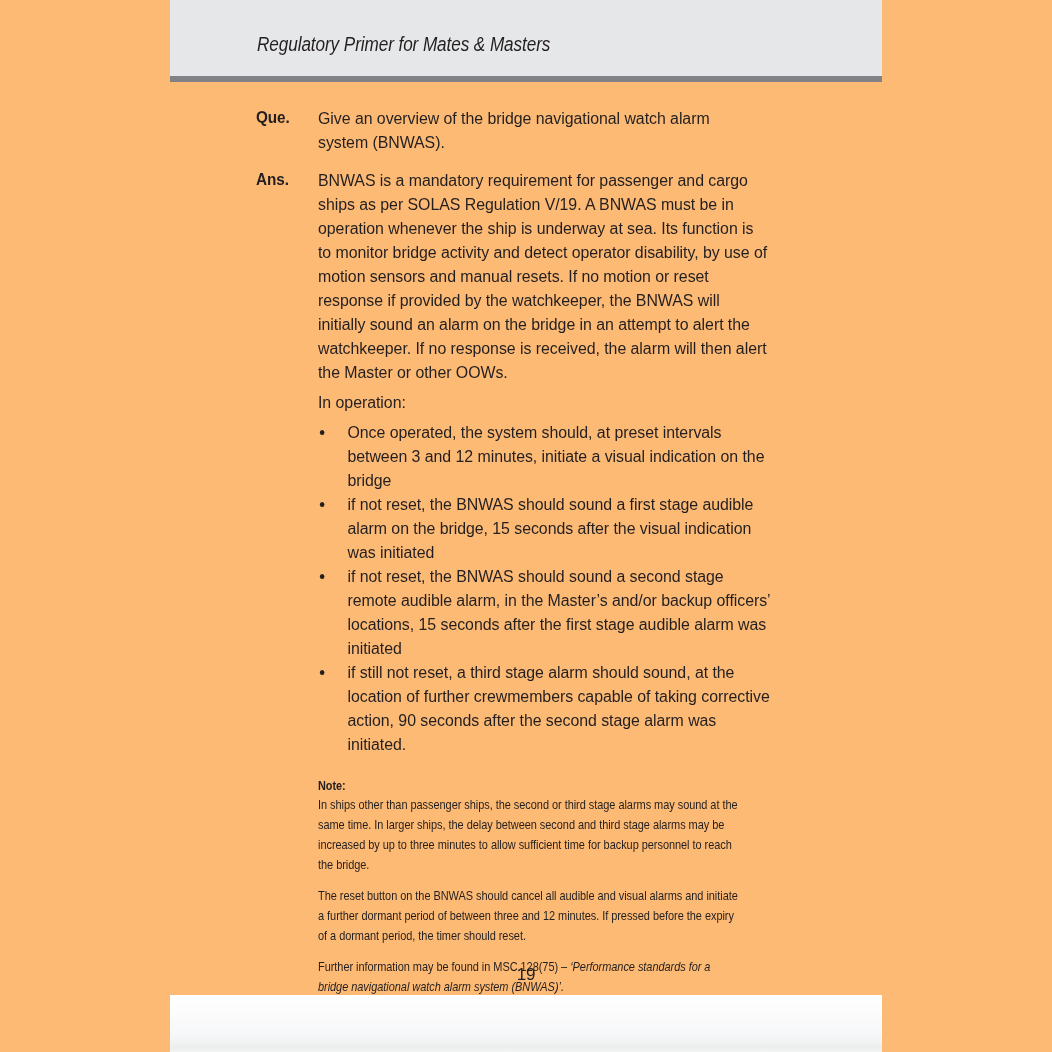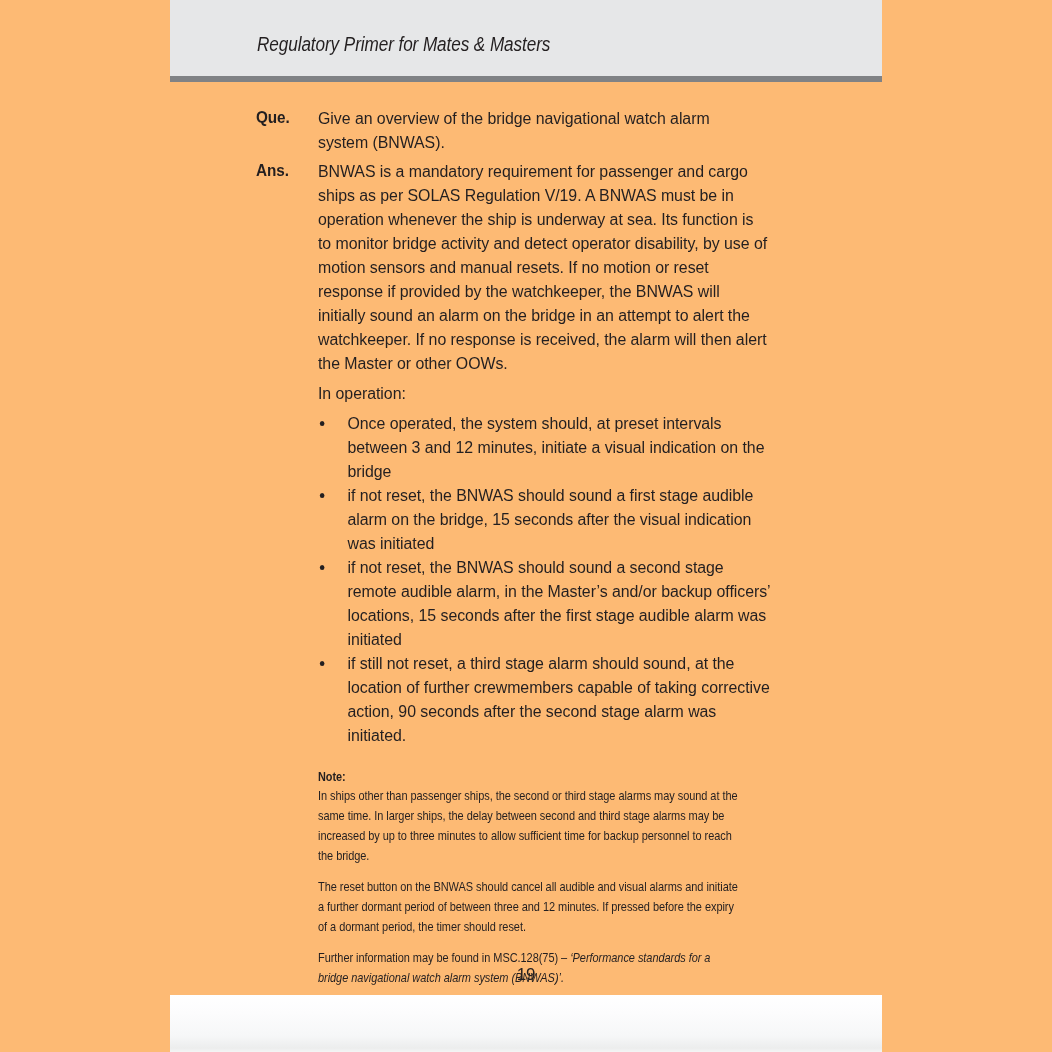--- a/index.html
+++ b/index.html
@@ -81,21 +81,21 @@
   }
   .qa-body {
     flex: 1 1 auto;
     font-size: 17.3px;
     line-height: 24px;
     letter-spacing: -0.05px;
     transform: scaleX(0.92);
     transform-origin: left top;
     width: 521px;
   }
-  #que-block { margin-bottom: 5px; }
+  #que-block { margin-bottom: 14px; }
 
   .para { margin: 0 0 0 0; }
   .para + .para { margin-top: 6px; }
 
   
   #bullet-list {
     list-style: none;
     margin: 6px 0 0 0;
     padding: 0;
   }

